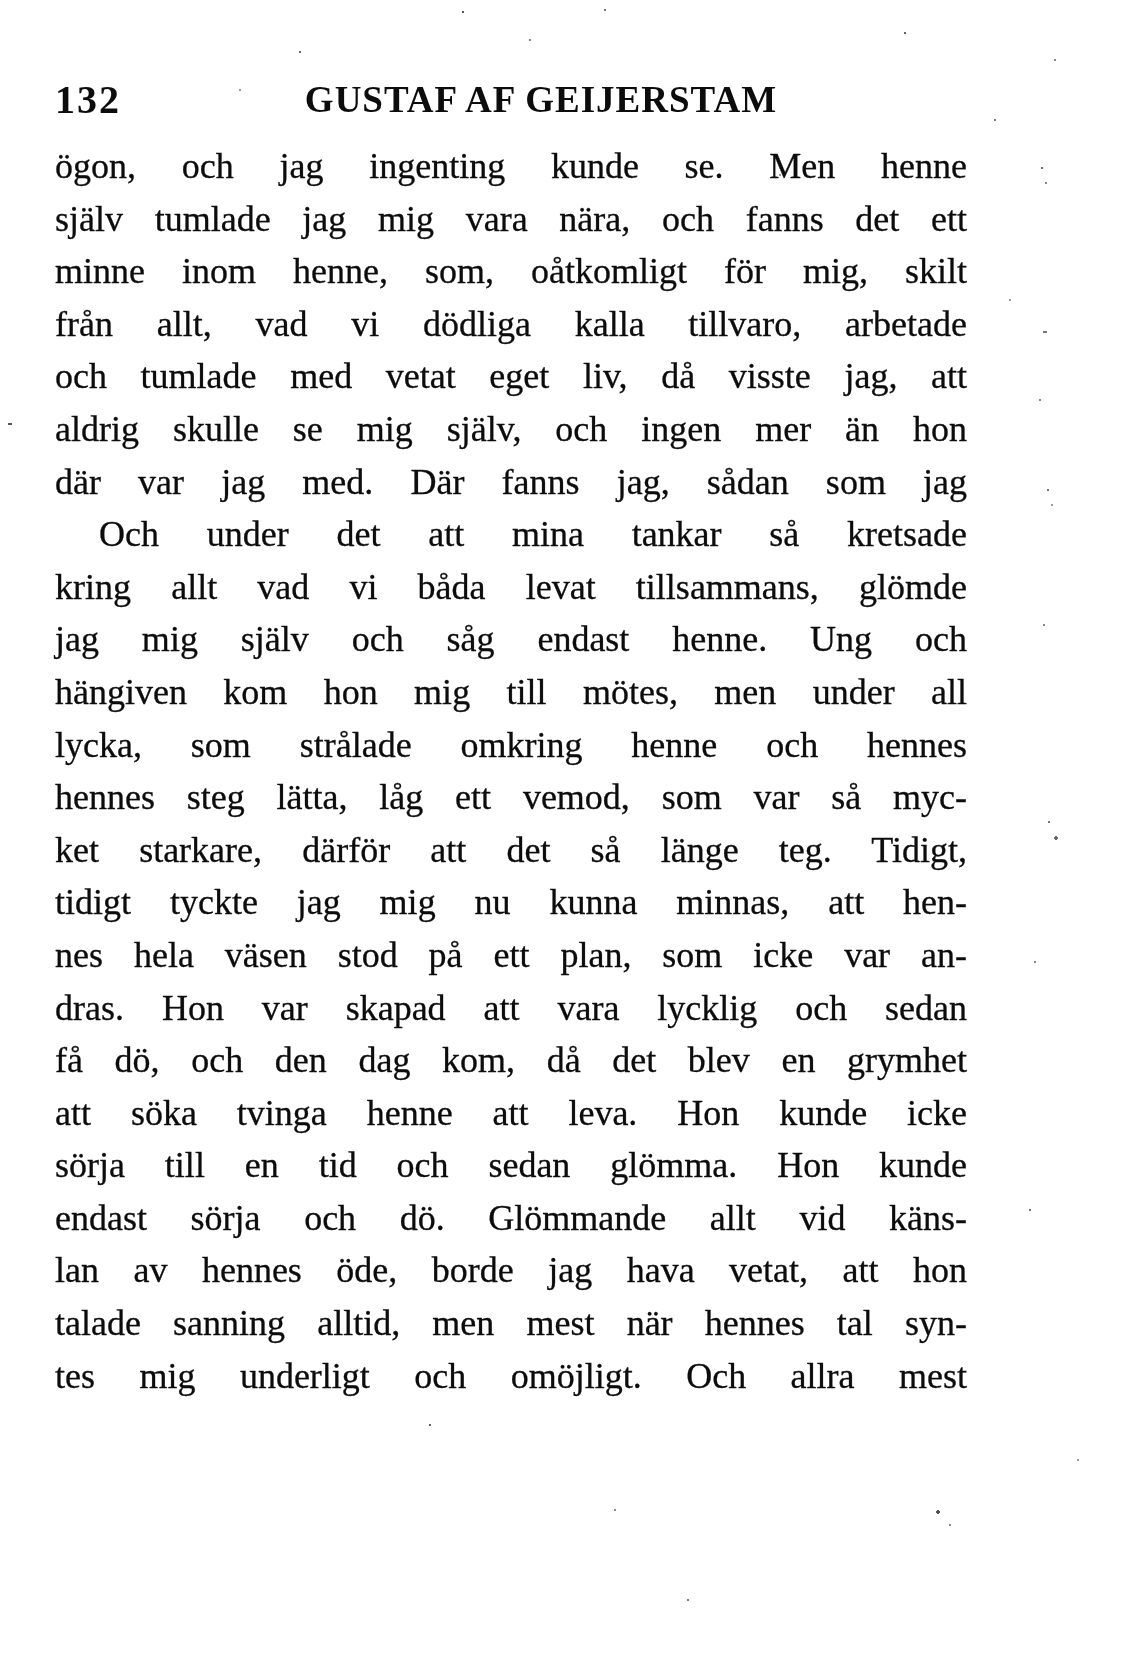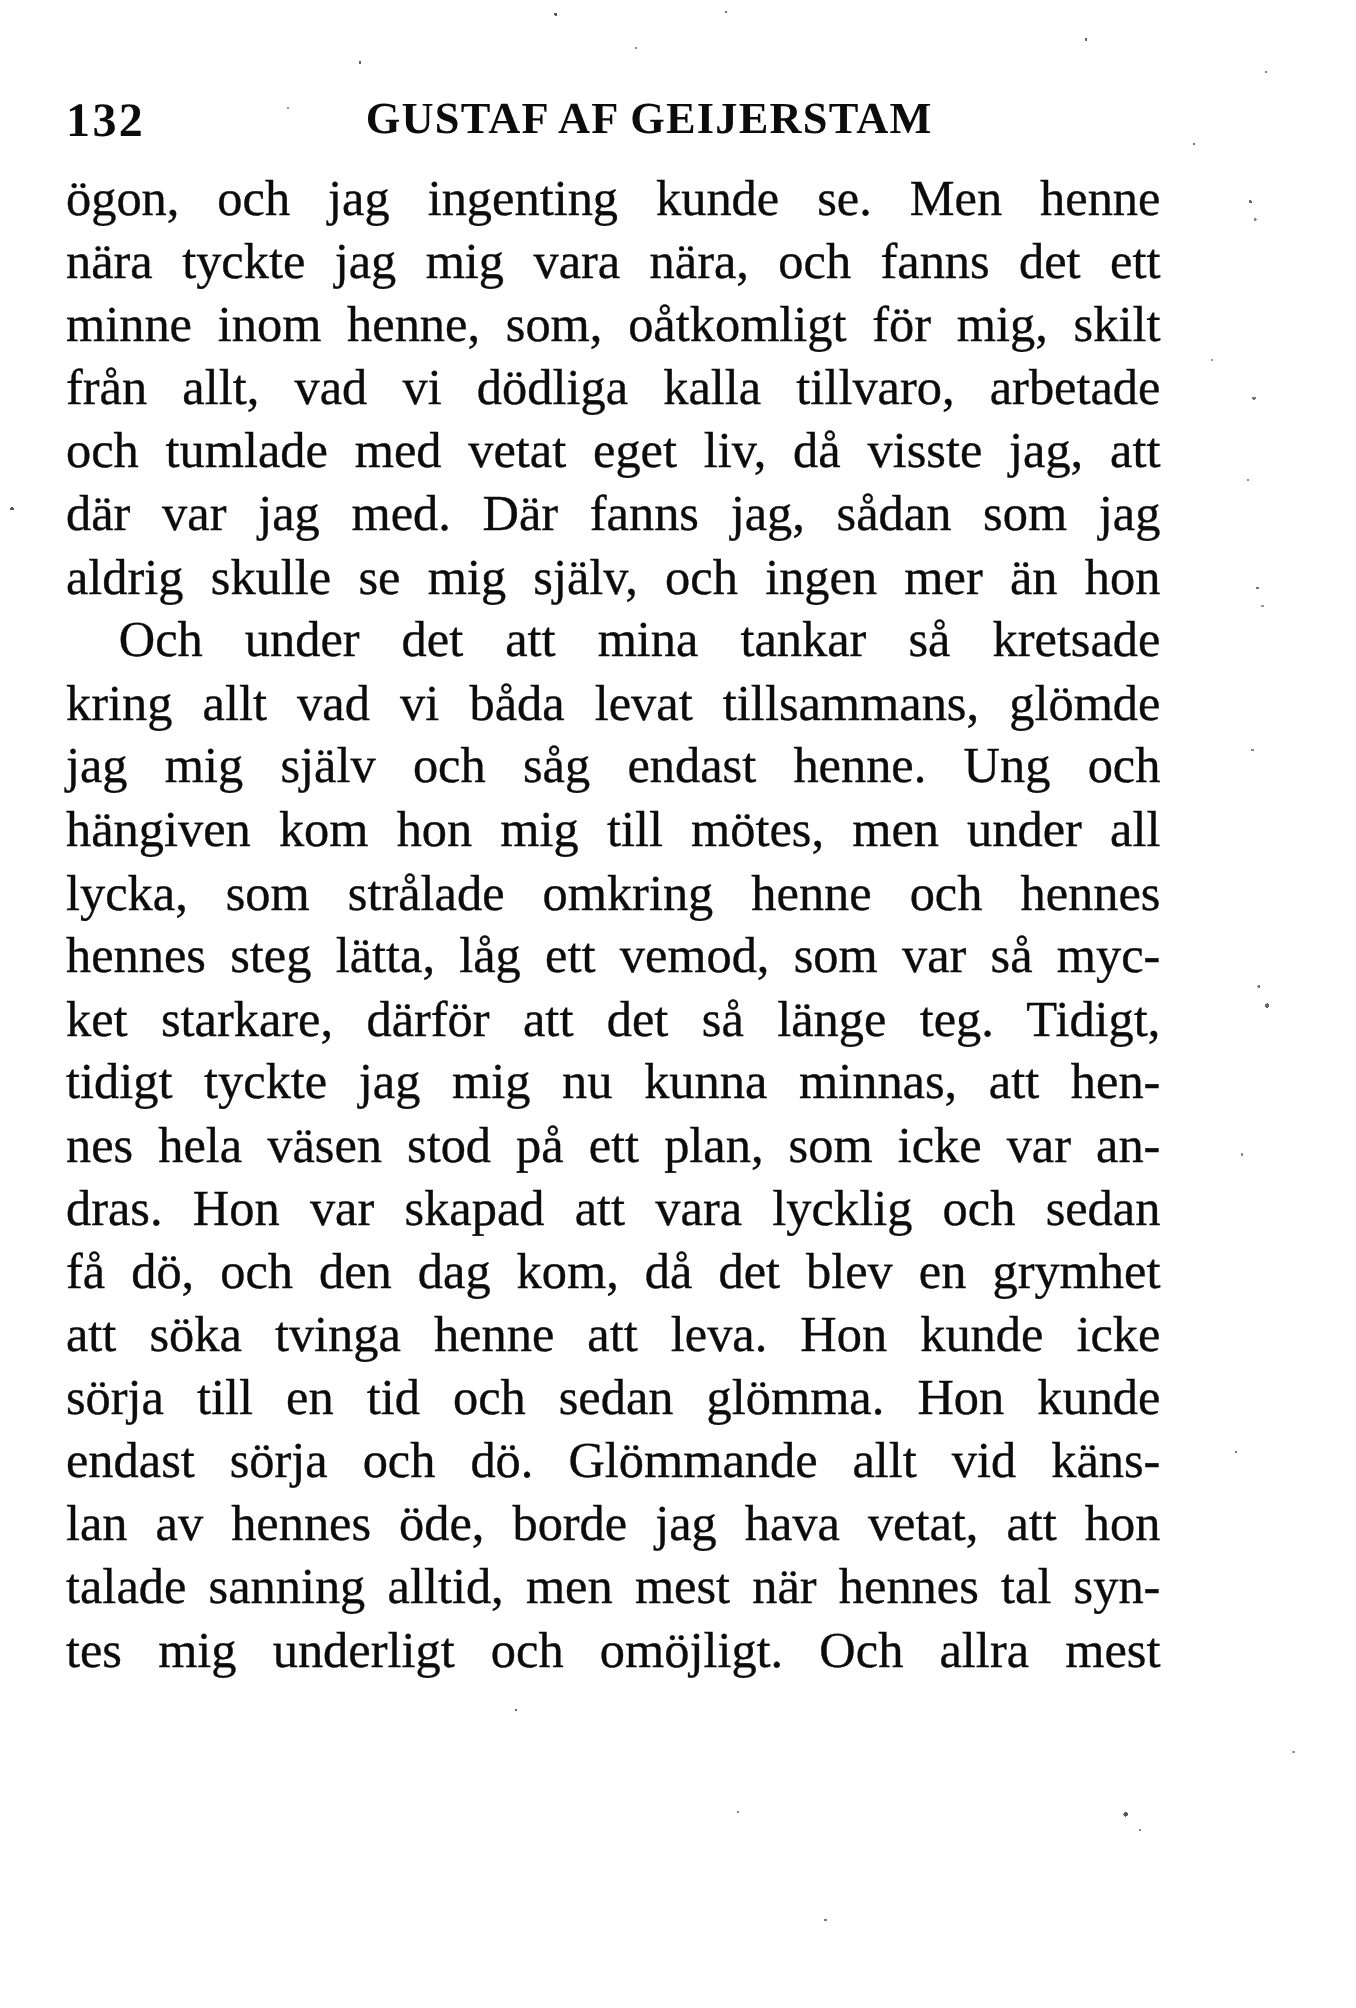--- a/index.html
+++ b/index.html
@@ -71,21 +71,21 @@
     font-size: 37px;
     font-weight: bold;
     letter-spacing: 1px;
     white-space: nowrap;
   }
   .text-block {
     position: absolute;
     top: 140px;
     left: 55px;
     width: 912px;
-    font-size: 42px;
+    font-size: 36px;
     line-height: 52.6px;
     -webkit-text-stroke: 0.3px #0c0c0c;
   }
   .line {
     text-align: justify;
     text-align-last: justify;
     white-space: nowrap;
     height: 52.6px;
   }
   .line.flush-left {
@@ -101,26 +101,26 @@
 <div class="scan-page">
 
   <div class="page-header">
     <span class="page-number">132</span>
     <span class="running-title">GUSTAF AF GEIJERSTAM</span>
   </div>
 
   <div class="text-block">
 
     <div class="line">ögon, och jag ingenting kunde se. Men henne</div>
-    <div class="line">nära tyckte jag mig vara nära, och fanns det ett</div>
+    <div class="line">själv tumlade jag mig vara nära, och fanns det ett</div>
     <div class="line">minne inom henne, som, oåtkomligt för mig, skilt</div>
     <div class="line">från allt, vad vi dödliga kalla tillvaro, arbetade</div>
     <div class="line">och tumlade med vetat eget liv, då visste jag, att</div>
+    <div class="line">aldrig skulle se mig själv, och ingen mer än hon</div>
     <div class="line">där var jag med. Där fanns jag, sådan som jag</div>
-    <div class="line">aldrig skulle se mig själv, och ingen mer än hon</div>
 
     <div class="line indent">Och under det att mina tankar så kretsade</div>
     <div class="line">kring allt vad vi båda levat tillsammans, glömde</div>
     <div class="line">jag mig själv och såg endast henne. Ung och</div>
     <div class="line">hängiven kom hon mig till mötes, men under all</div>
     <div class="line">lycka, som strålade omkring henne och hennes</div>
     <div class="line">hennes steg lätta, låg ett vemod, som var så myc-</div>
     <div class="line">ket starkare, därför att det så länge teg. Tidigt,</div>
     <div class="line">tidigt tyckte jag mig nu kunna minnas, att hen-</div>
     <div class="line">nes hela väsen stod på ett plan, som icke var an-</div>

